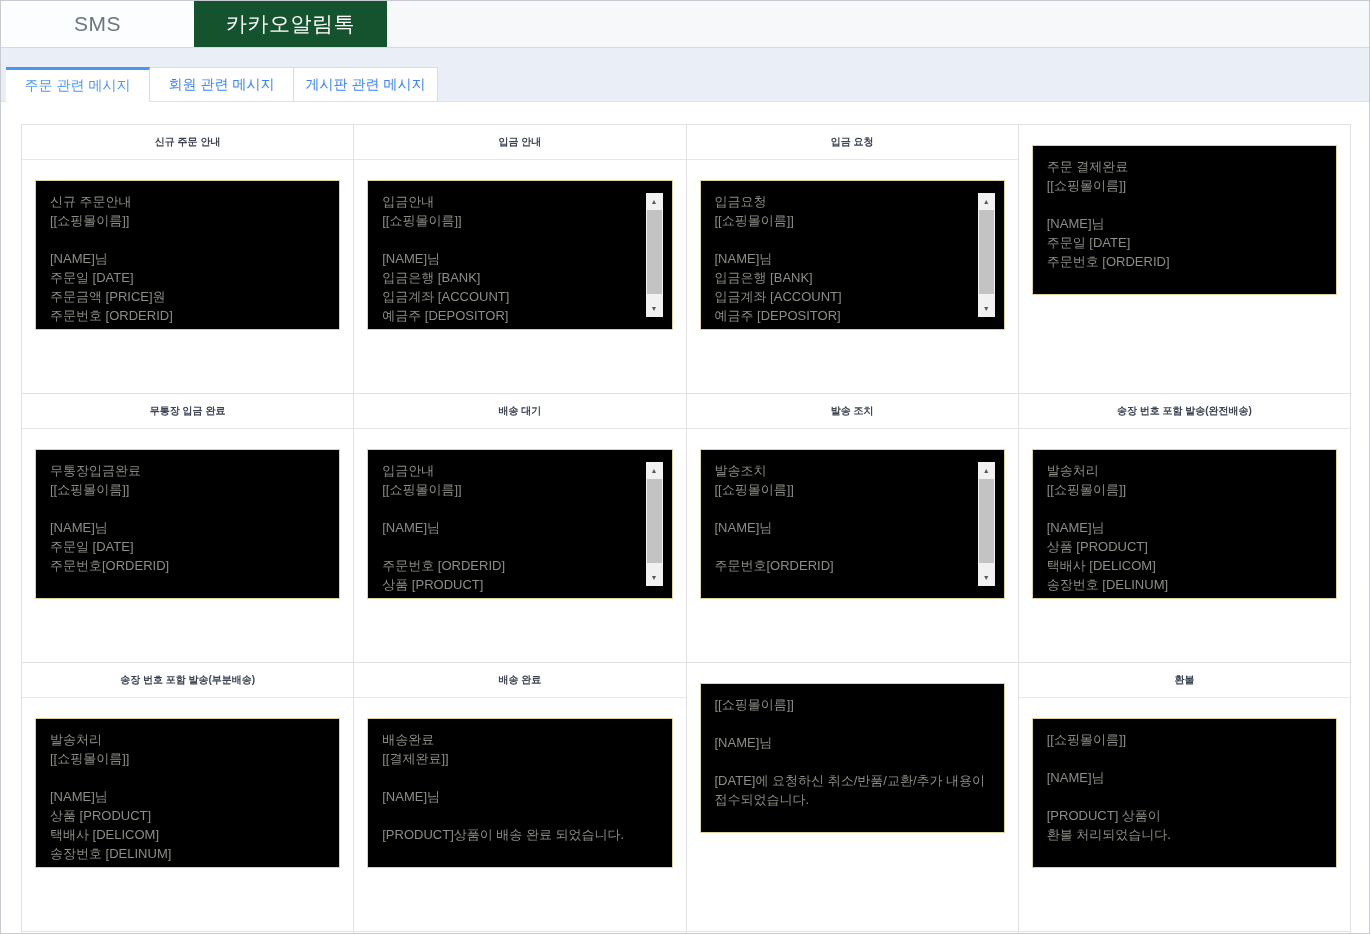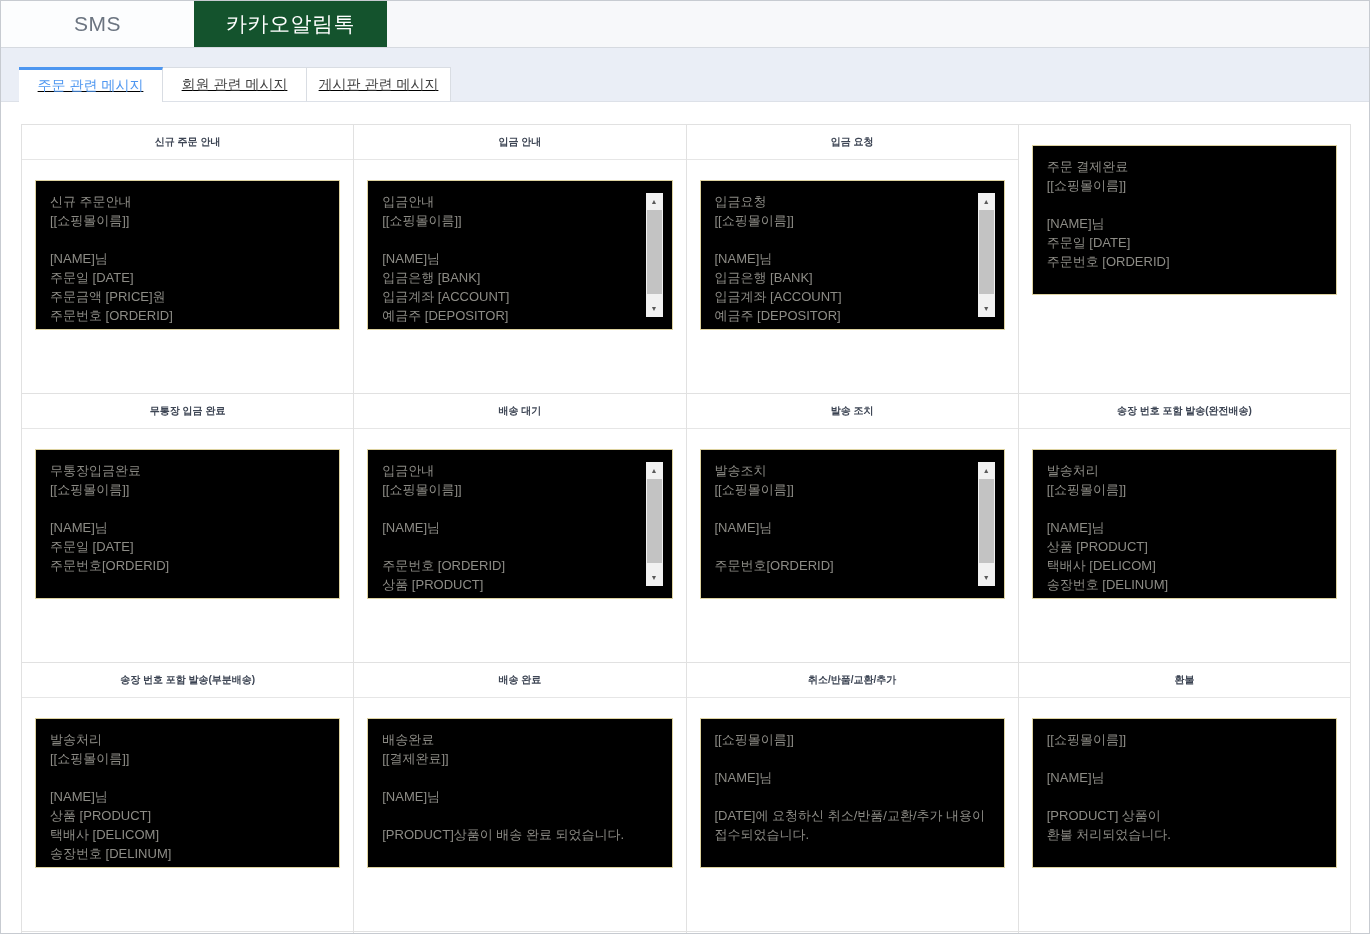--- a/index.html
+++ b/index.html
@@ -24,25 +24,25 @@
     letter-spacing:.5px;
   }
   .top-tab.sms { background:#fcfdfe; }
   .top-tab.active { background:#14532d; color:#ffffff;text-align:center; }
   
   .sub-strip {
     height:54px; background:#eaeef6;
     border-bottom:1px solid #dde1e8;
     position:relative;
   }
-  .sub-tabs { position:absolute; left:18px; bottom:-1px; display:flex; z-index:2;text-decoration:underline; }
+  .sub-tabs { position:absolute; left:5px; bottom:-1px; display:flex; z-index:2; }
   .sub-tab {
     width:144px; height:35px;
     display:flex; align-items:center; justify-content:center;
-    background:#ffffff; font-size:14px; color:#404040;
+    background:#ffffff; font-size:14px; color:#3b82f6;
     border-right:1px solid #d9dde3; cursor:pointer;
   }
   .sub-tab.inactive { border-top:1px solid #d9dde3; border-bottom:1px solid #dde1e8; }
   .sub-tab.active { border-top:3px solid #4d96f0; color:#4d96f0; }
   
   .content { padding:22px 20px 0 20px; }
   .grid {
     display:grid; grid-template-columns:repeat(4,1fr);
     border-left:1px solid #e1e1e1; border-top:1px solid #e1e1e1;
     width:1330px;
@@ -287,21 +287,20 @@
 
 [NAME]님
 
 [PRODUCT]상품이 배송 완료 되었습니다.</div>
 
       </div>
     </div>
   </div>
 
   <div class="card">
-    <div class="card-title">취소/반품/교환/추가</div>
     <div class="card-body">
       <div class="msg-box">
         <div class="msg-text">[[쇼핑몰이름]]
 
 [NAME]님
 
 [DATE]에 요청하신 취소/반품/교환/추가 내용이 접수되었습니다.</div>
 
       </div>
     </div>

